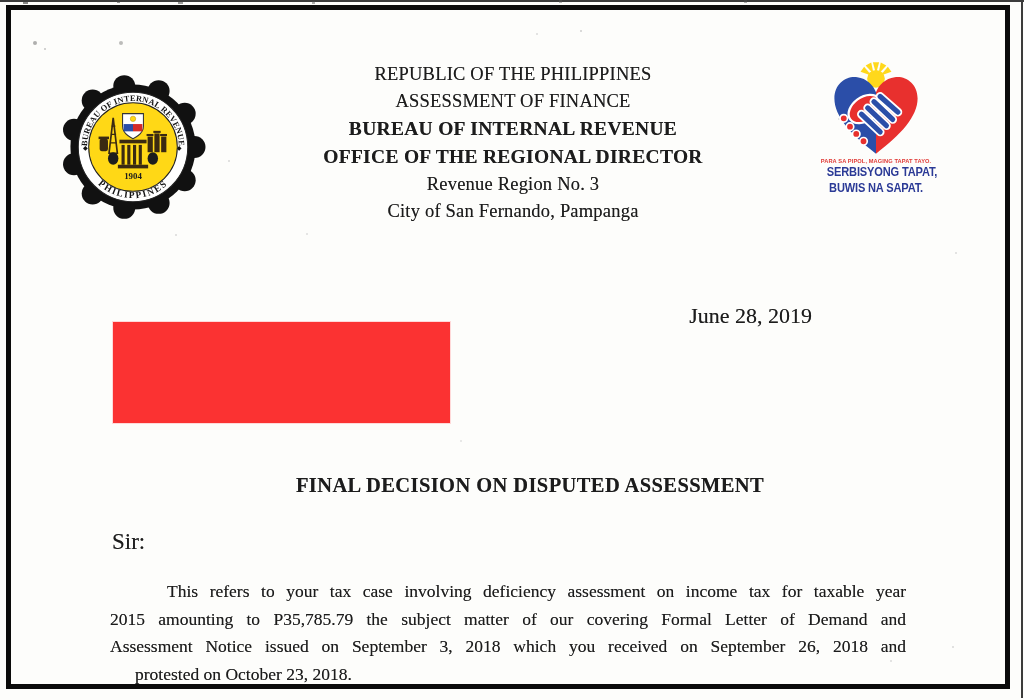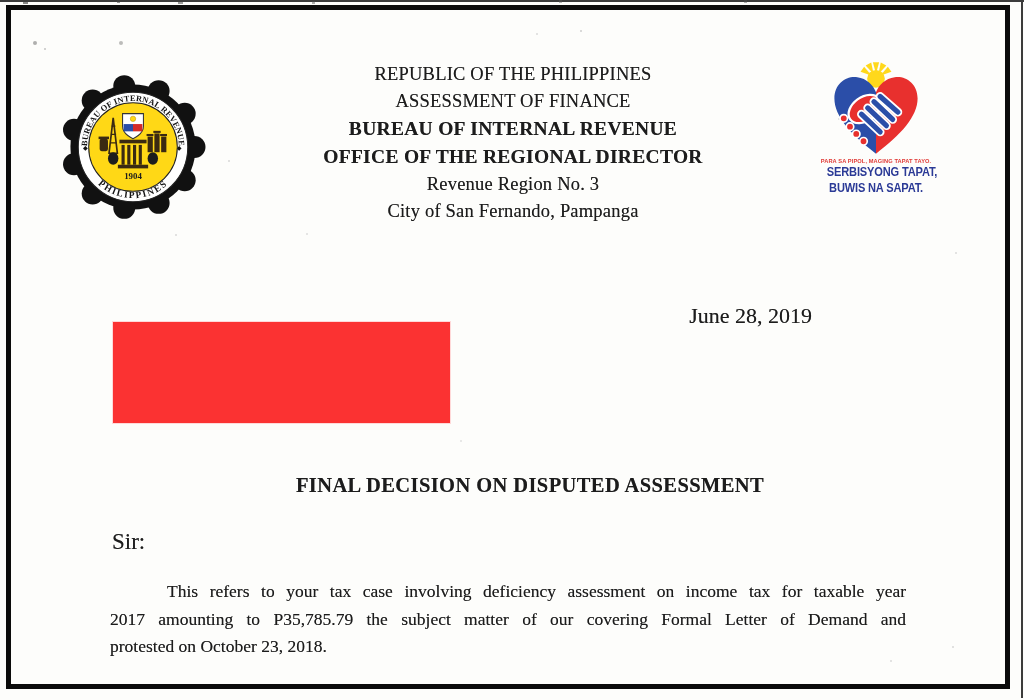--- a/index.html
+++ b/index.html
@@ -30,21 +30,21 @@
   
   .date{position:absolute;left:592px;top:275px;width:220px;text-align:right;font-size:22px;margin-top:28px;}
   .redact{position:absolute;left:113px;top:322px;width:337px;height:101px;background:#fb3232;
     box-shadow:0 0 0 1px #ffd9d9;}
   .title{position:absolute;left:30px;top:474px;width:1000px;text-align:center;
     font-weight:bold;font-size:20.5px;letter-spacing:.4px;}
   .salutation{position:absolute;left:112px;top:529px;font-size:23px;}
   .para{position:absolute;left:110px;top:578px;width:796px;}
   .para .pl{font-size:17.5px;line-height:27.5px;text-align:justify;text-align-last:justify;}
   .para .pl.first{text-indent:57px;}
-  .para .pl.last{text-align-last:left;}
+  .para .pl.last{text-align-last:left;margin-left:25px;}
   
   .noise{position:absolute;left:0;top:0;width:2px;height:2px;background:transparent;border-radius:50%;
     box-shadow:34px 42px 0 1px rgba(80,80,80,.45), 44px 48px 0 0 rgba(110,110,110,.4),
     120px 42px 0 1px rgba(90,90,90,.4), 77px 156px 0 0 rgba(120,120,120,.35),
     228px 160px 0 0 rgba(130,130,130,.3), 580px 30px 0 0 rgba(120,120,120,.35),
     838px 118px 0 0 rgba(150,150,150,.3), 955px 252px 0 0 rgba(140,140,140,.3),
     175px 234px 0 0 rgba(150,150,150,.35), 306px 233px 0 0 rgba(150,150,150,.3),
     536px 33px 0 0 rgba(140,140,140,.3), 952px 646px 0 0 rgba(130,130,130,.3),
     890px 660px 0 0 rgba(140,140,140,.3), 460px 440px 0 0 rgba(160,160,160,.3);}
   .top-frags{position:absolute;left:0;top:0;width:1px;height:1px;background:transparent;
@@ -193,17 +193,18 @@
   <div class="date doc-text">June 28, 2019</div>
 
   <div class="redact"></div>
 
   <div class="title doc-text">FINAL DECISION ON DISPUTED ASSESSMENT</div>
 
   <div class="salutation doc-text">Sir:</div>
 
   <div class="para doc-text">
     <div class="pl first">This refers to your tax case involving deficiency assessment on income tax for taxable year</div>
-    <div class="pl">2017 amounting to P35,785.79 the subject matter of our covering Formal Letter of Demand and</div>
+    <div class="pl">2015 amounting to P35,785.79 the subject matter of our covering Formal Letter of Demand and</div>
+    <div class="pl">Assessment Notice issued on September 3, 2018 which you received on September 26, 2018 and</div>
     <div class="pl last">protested on October 23, 2018.</div>
   </div>
 
 </div>
 
 </body></html>

